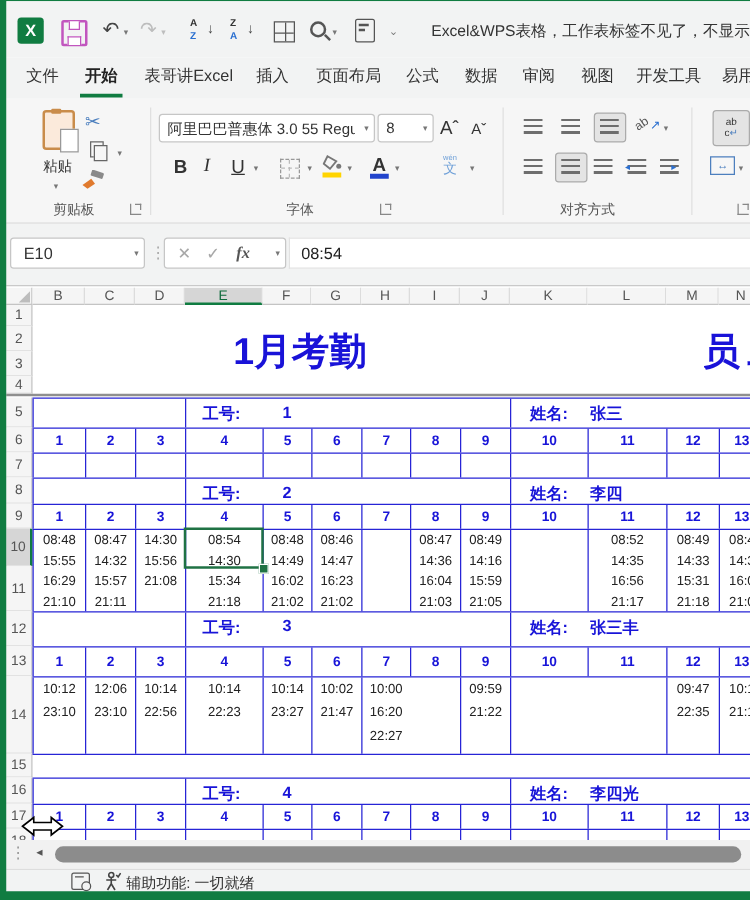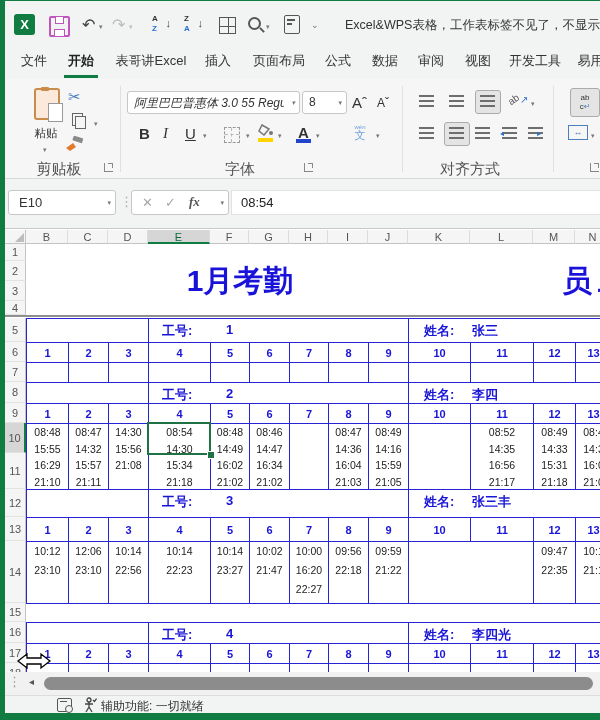--- a/index.html
+++ b/index.html
@@ -34,21 +34,21 @@
   .gridic:before{content:"";position:absolute;left:50%;top:0;width:1.5px;height:100%;background:#555;}
   .gridic:after{content:"";position:absolute;top:50%;left:0;height:1.5px;width:100%;background:#555;}
   .mag{left:248px;top:17px;width:9px;height:9px;border:2px solid #555;border-radius:50%;}
   .mag:after{content:"";position:absolute;left:9px;top:10px;width:6px;height:2px;background:#555;transform:rotate(45deg);}
   .formic{left:284px;top:15px;width:14px;height:17px;border:1.5px solid #555;border-radius:2px;}
   .formic:before{content:"";position:absolute;left:2px;top:3px;width:8px;height:2px;background:#555;}
   .formic:after{content:"";position:absolute;left:2px;top:7px;width:5px;height:2px;background:#555;}
   .wtitle{left:345px;top:17px;width:255px;font-size:12.5px;color:#333;white-space:nowrap;overflow:hidden;}
   
   .vsep{position:absolute;top:86px;width:1px;height:86px;background:#E0E0E0;}
-  .grplabel{position:absolute;top:160px;transform:translateX(-50%);font-size:15px;color:#555;}
+  .grplabel{position:absolute;top:160px;transform:translateX(-50%);font-size:11px;color:#555;}
   .launcher{position:absolute;width:8px;height:8px;border-left:1px solid #888;border-bottom:1px solid #888;}
   .launcher:after{content:"";position:absolute;right:0;top:0;width:4px;height:4px;border-right:1px solid #888;border-top:1px solid #888;}
   .clipb{left:34px;top:88px;width:22px;height:28px;border:2px solid #C98C4A;border-radius:3px;background:#FBEADB;}
   .clipb i{position:absolute;left:5px;top:-3px;width:8px;height:4px;background:#C98C4A;border-radius:1px;}
   .clipb b{position:absolute;right:-5px;bottom:-4px;width:13px;height:17px;background:#fff;border:1px solid #999;}
   .pastelabel{left:28px;top:126px;width:36px;text-align:center;font-size:11.5px;color:#333;}
   .scis{left:68px;top:88px;font-size:15px;color:#4C7FBE;}
   .copyic{left:72px;top:113px;width:9px;height:11px;border:1.5px solid #666;background:#F6F6F6;}
   .copyic:after{content:"";position:absolute;left:2px;top:2px;width:9px;height:11px;border:1.5px solid #666;background:#F6F6F6;}
   .brush{left:64px;top:136px;width:20px;height:16px;}
@@ -157,21 +157,21 @@
   <div class="abs copyic"></div>
   <div class="chev" style="left:94px;top:120px;">▾</div>
   <svg class="abs brush" viewBox="0 0 20 16">
     <rect x="9" y="1" width="10" height="5" rx="1" transform="rotate(18 14 3)" fill="#8A8A8A"></rect>
     <path d="M2 12 L9 7 L12 11 L6 15 Z" fill="#E07A2E"></path>
   </svg>
   <div class="grplabel" style="left:59px;">剪贴板</div>
   <div class="launcher" style="left:104px;top:163px;"></div>
   <div class="vsep" style="left:120px;"></div>
 
-  <div class="inbox" style="left:127px;top:91px;width:171px;height:21px;font-style:italic;">
+  <div class="inbox" style="left:127px;top:91px;width:171px;height:21px;">
     <span class="tx" style="width:150px;">阿里巴巴普惠体 3.0 55 Regu</span>
       <span class="cv">▾</span>
     </div>
   <div class="inbox" style="left:302px;top:91px;width:43px;height:21px;">
     <span class="tx">8</span>
       <span class="cv">▾</span>
     </div>
   <div class="fontbtn" style="left:352px;top:94px;font-size:15px;">Aˆ</div>
   <div class="fontbtn" style="left:377px;top:96px;font-size:12px;">Aˇ</div>
   <div class="fontbtn" style="left:139px;top:125px;font-weight:bold;">B</div>
@@ -373,21 +373,21 @@
           </div>
           <div class="tcell" style="left: 184px; width: 39px;">
             <div class="timeln" style="line-height: 16.5px;">08:48</div>
             <div class="timeln" style="line-height: 16.5px;">14:49</div>
             <div class="timeln" style="line-height: 16.5px;">16:02</div>
             <div class="timeln" style="line-height: 16.5px;">21:02</div>
           </div>
           <div class="tcell" style="left: 223px; width: 40px;">
             <div class="timeln" style="line-height: 16.5px;">08:46</div>
             <div class="timeln" style="line-height: 16.5px;">14:47</div>
-            <div class="timeln" style="line-height: 16.5px;">16:34</div>
+            <div class="timeln" style="line-height: 16.5px;">16:23</div>
             <div class="timeln" style="line-height: 16.5px;">21:02</div>
           </div>
           <div class="tcell" style="left: 263px; width: 39px;"></div>
           <div class="tcell" style="left: 302px; width: 40px;">
             <div class="timeln" style="line-height: 16.5px;">08:47</div>
             <div class="timeln" style="line-height: 16.5px;">14:36</div>
             <div class="timeln" style="line-height: 16.5px;">16:04</div>
             <div class="timeln" style="line-height: 16.5px;">21:03</div>
           </div>
           <div class="tcell" style="left: 342px; width: 40px;">
@@ -463,24 +463,20 @@
           </div>
           <div class="tcell" style="left: 223px; width: 40px;">
             <div class="timeln" style="line-height: 19px;">10:02</div>
             <div class="timeln" style="line-height: 19px;">21:47</div>
           </div>
           <div class="tcell" style="left: 263px; width: 39px;">
             <div class="timeln" style="line-height: 19px;">10:00</div>
             <div class="timeln" style="line-height: 19px;">16:20</div>
             <div class="timeln" style="line-height: 19px;">22:27</div>
           </div>
-          <div class="tcell" style="left: 302px; width: 40px;">
-            <div class="timeln" style="line-height: 19px;">09:56</div>
-            <div class="timeln" style="line-height: 19px;">22:18</div>
-          </div>
           <div class="tcell" style="left: 342px; width: 40px;">
             <div class="timeln" style="line-height: 19px;">09:59</div>
             <div class="timeln" style="line-height: 19px;">21:22</div>
           </div>
           <div class="tcell" style="left: 382px; width: 62px;"></div>
           <div class="tcell" style="left: 507px; width: 42px;">
             <div class="timeln" style="line-height: 19px;">09:47</div>
             <div class="timeln" style="line-height: 19px;">22:35</div>
           </div>
           <div class="tcell" style="left: 549px; width: 36px;">

